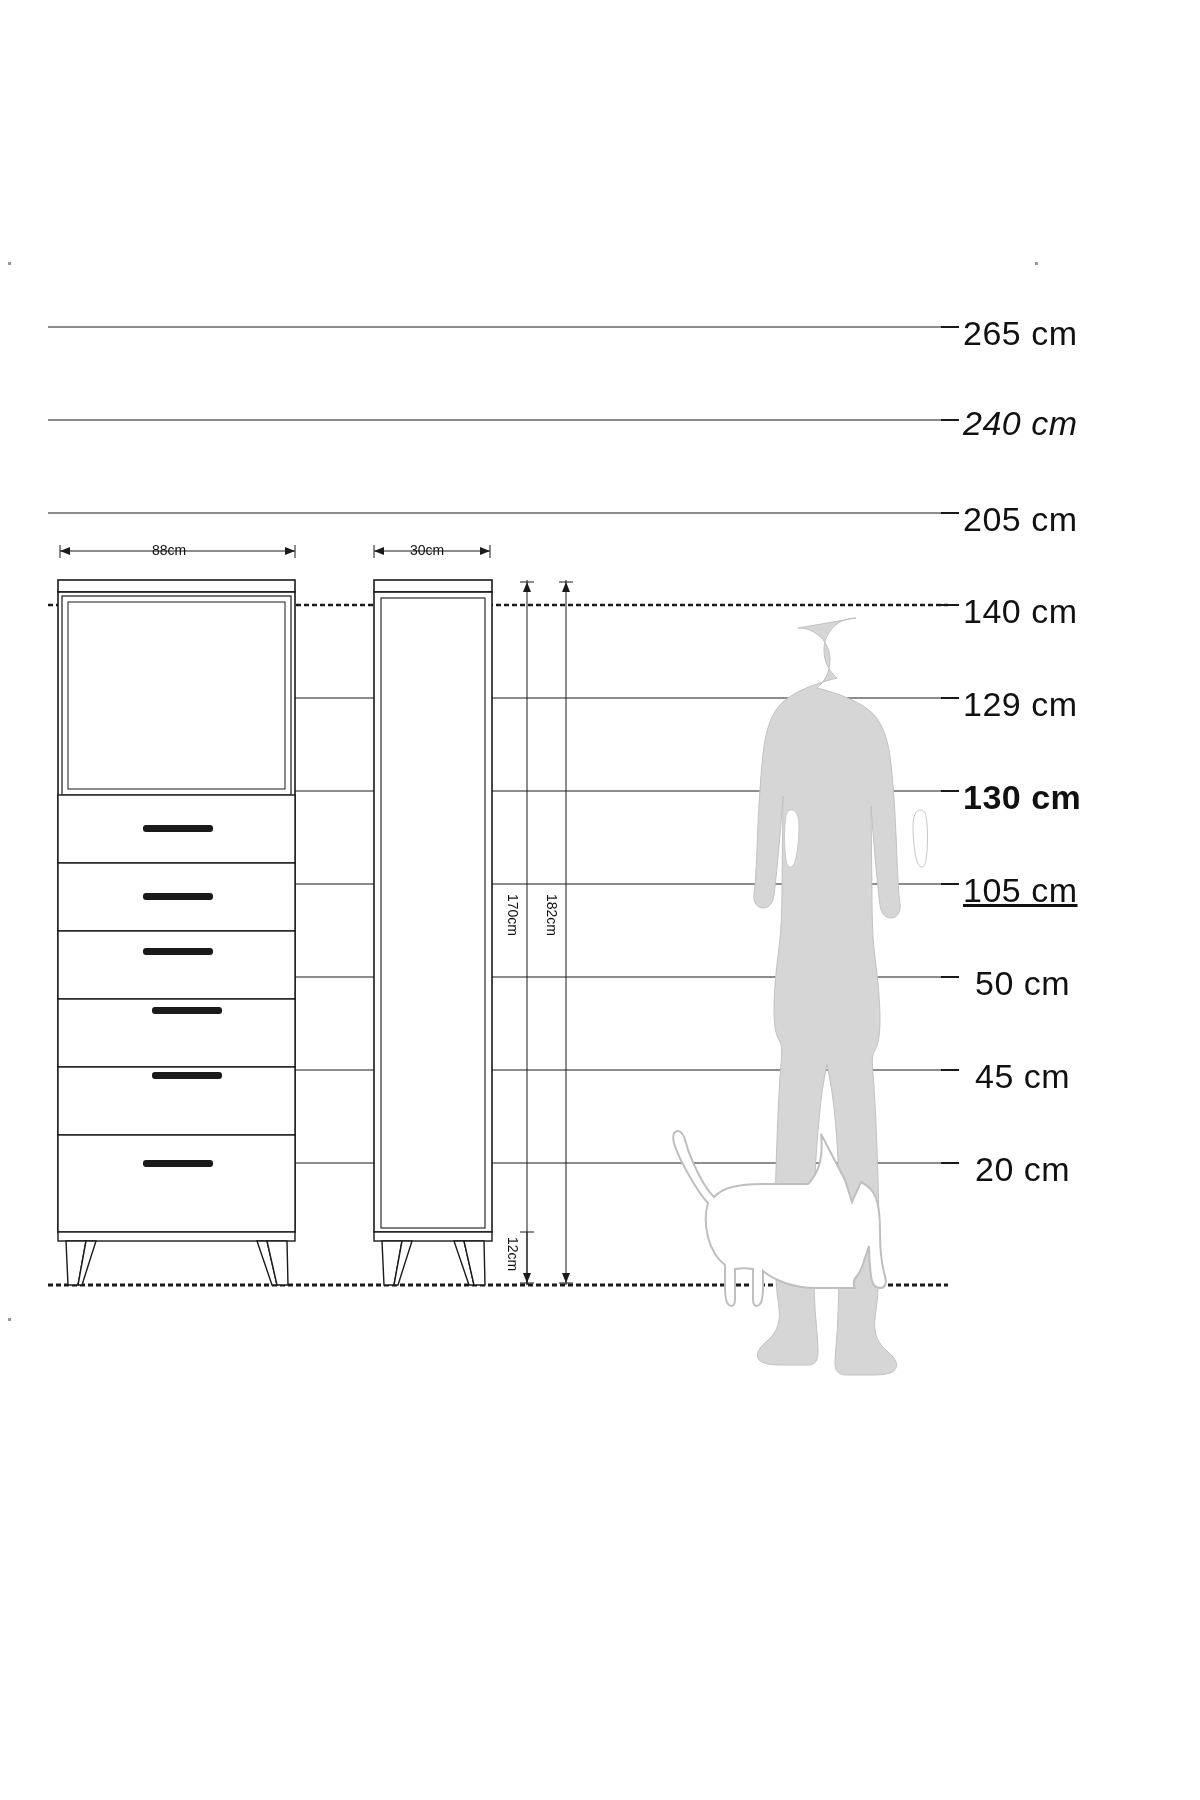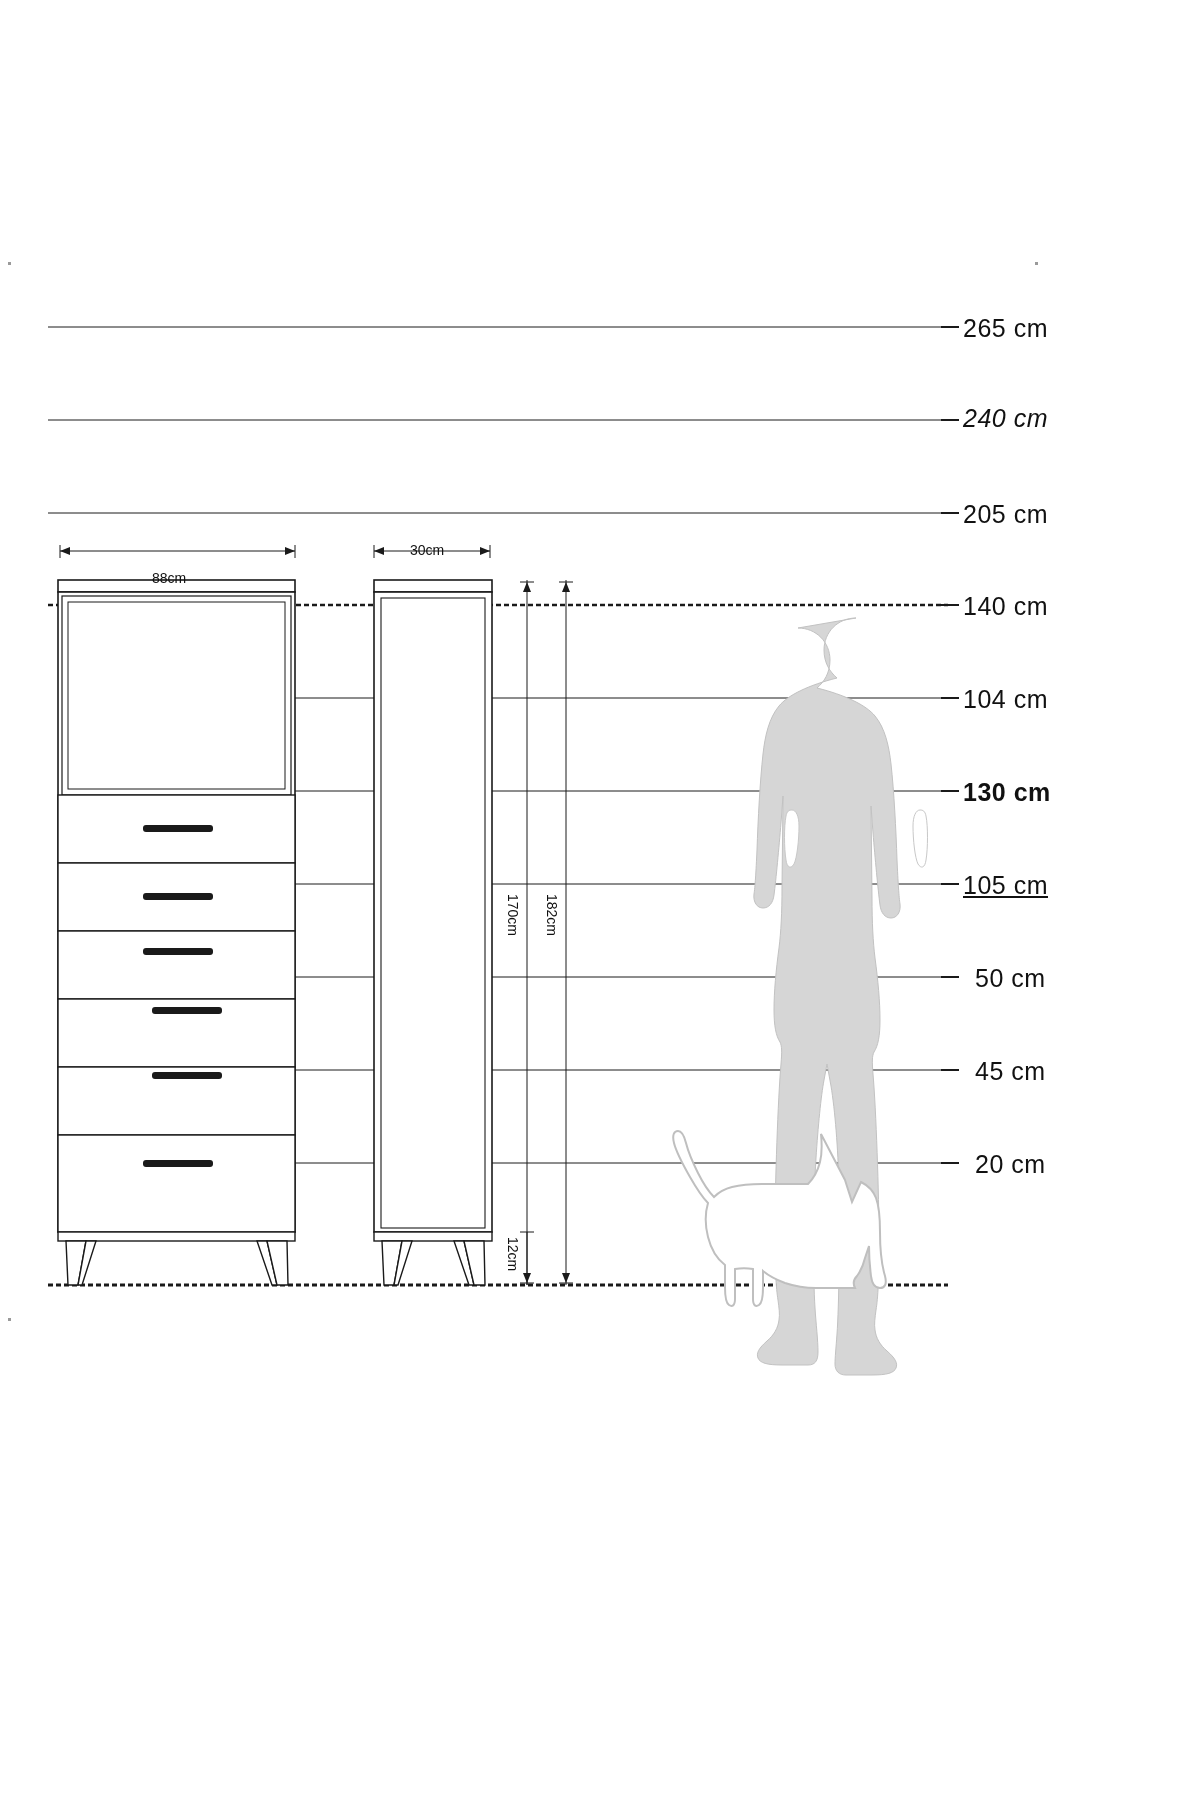--- a/index.html
+++ b/index.html
@@ -20,21 +20,21 @@
     width: 1200px;
     height: 1800px;
   }
   .lbl {
     position: absolute;
     font-family: "Liberation Sans", sans-serif;
     color: #111111;
     white-space: nowrap;
   }
   .scale-label {
-    font-size: 25px;
+    font-size: 34px;
     letter-spacing: 0.5px;
   }
   .dim-label {
     font-size: 14px;
   }
   .vdim-label {
     font-size: 14px;
     transform-origin: left top;
   }
 </style>
@@ -271,25 +271,25 @@
 
   <rect x="8" y="262" width="3" height="3" fill="#9a9a9a"></rect>
   <rect x="1035" y="262" width="3" height="3" fill="#9a9a9a"></rect>
   <rect x="8" y="1318" width="3" height="3" fill="#9a9a9a"></rect>
 </svg>
 
 <div class="lbl scale-label" style="left:963px; top:314px;">265 cm</div>
 <div class="lbl scale-label" style="left:963px; top:404px;font-style:italic;">240 cm</div>
 <div class="lbl scale-label" style="left:963px; top:500px;">205 cm</div>
 <div class="lbl scale-label" style="left:963px; top:592px;">140 cm</div>
-<div class="lbl scale-label" style="left:963px; top:685px;">104 cm</div>
+<div class="lbl scale-label" style="left:963px; top:685px;">129 cm</div>
 <div class="lbl scale-label" style="left:963px; top:778px;font-weight:bold;">130 cm</div>
 <div class="lbl scale-label" style="left:963px; top:871px;text-decoration:underline;">105 cm</div>
 <div class="lbl scale-label" style="left:975px; top:964px;">50 cm</div>
 <div class="lbl scale-label" style="left:975px; top:1057px;">45 cm</div>
 <div class="lbl scale-label" style="left:975px; top:1150px;">20 cm</div>
 
-<div class="lbl dim-label" style="left:152px; top:570px;">88cm</div>
+<div class="lbl dim-label" style="left:152px; top:542px;">88cm</div>
 <div class="lbl dim-label" style="left:410px; top:542px;">30cm</div>
 
 <div class="lbl vdim-label" style="left:521px; top:894px; transform: rotate(90deg);">170cm</div>
 <div class="lbl vdim-label" style="left:560px; top:894px; transform: rotate(90deg);">182cm</div>
 <div class="lbl vdim-label" style="left:521px; top:1237px; transform: rotate(90deg);">12cm</div>
 
 </body></html>

